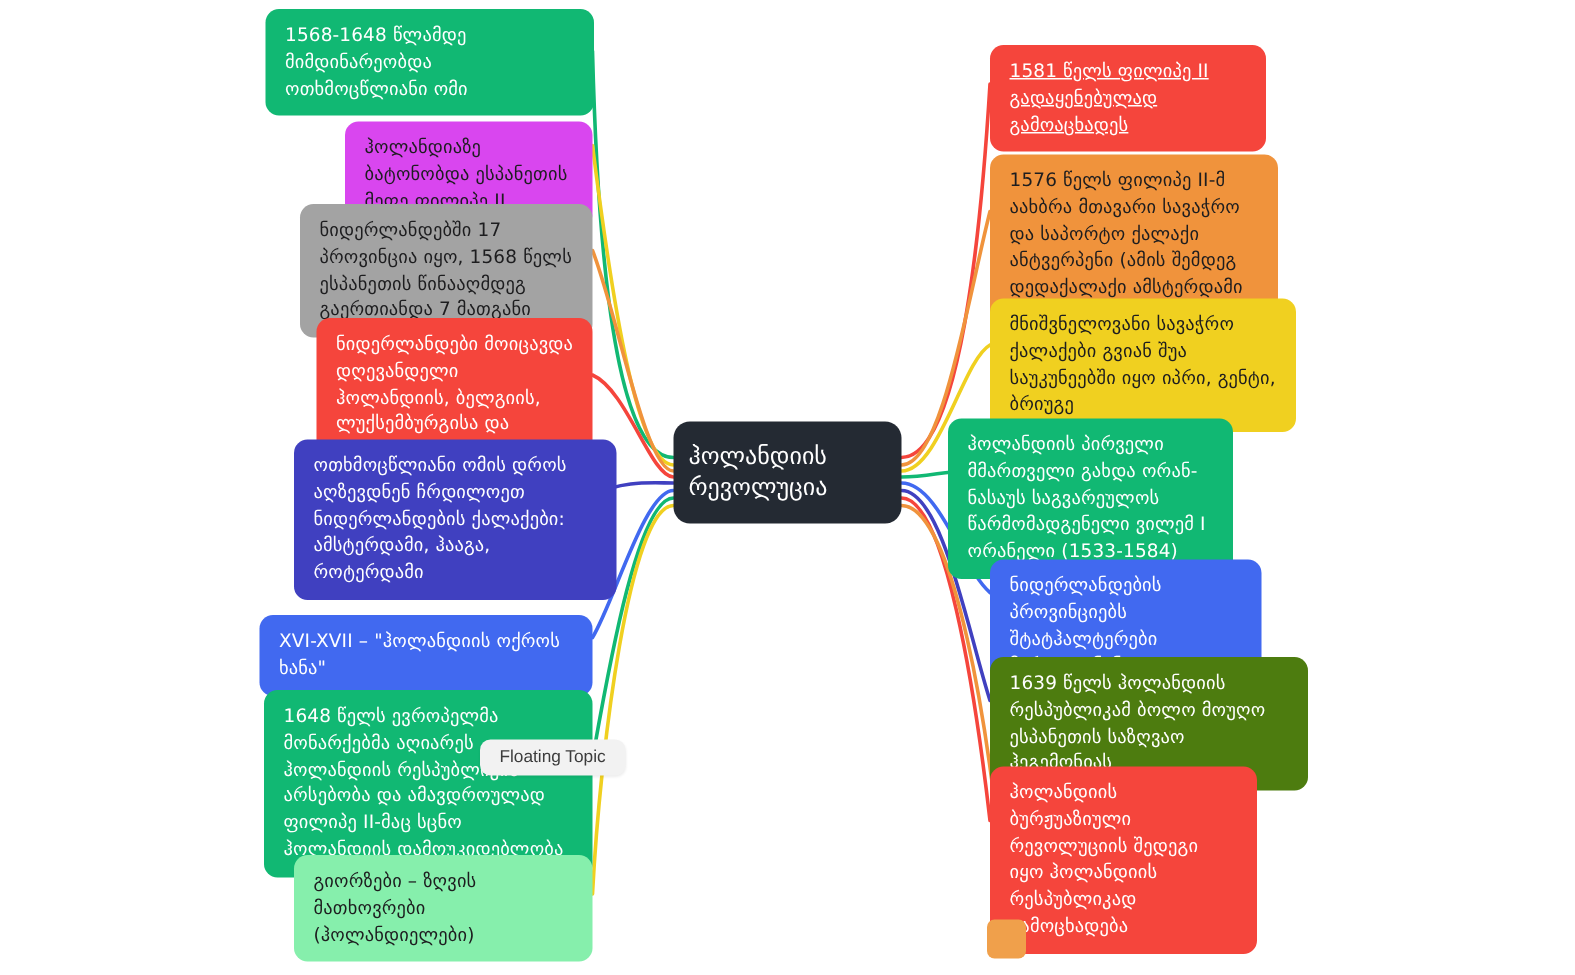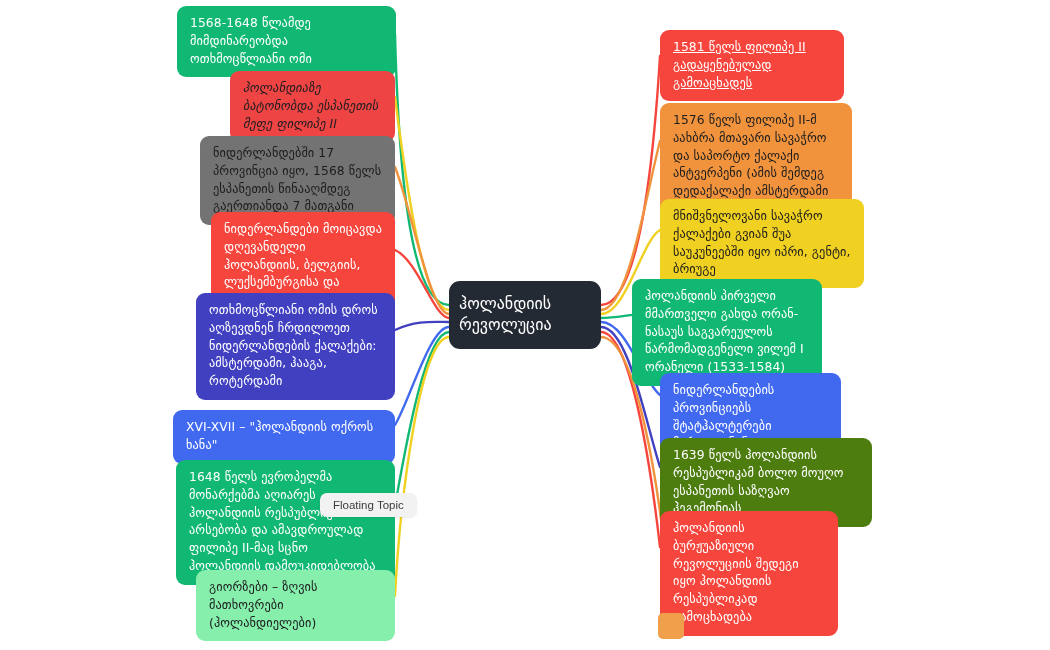--- a/index.html
+++ b/index.html
@@ -76,30 +76,30 @@
       <path d="M 601 322 C 626 322 642 380 660 395" stroke="#4169f0" stroke-width="2.4" fill="none" stroke-linecap="round"></path>
       <path d="M 601 327 C 628 327 645 420 660 467" stroke="#4040c0" stroke-width="2.4" fill="none" stroke-linecap="round"></path>
       <path d="M 601 332 C 630 332 650 460 660 547" stroke="#f5453c" stroke-width="2.4" fill="none" stroke-linecap="round"></path>
       <path d="M 601 337 C 635 337 660 480 671 613" stroke="#f0933c" stroke-width="2.4" fill="none" stroke-linecap="round"></path>
     </svg>
 
   <div id="nodes-left">
       <div class="node" style="left: 177px; top: 6px; width: 219px; min-height: 57px; background: rgb(17, 184, 115); color: rgb(255, 255, 255);">
         <span>1568-1648 წლამდე მიმდინარეობდა ოთხმოცწლიანი ომი</span>
       </div>
-      <div class="node" style="left: 230px; top: 71px; width: 165px; min-height: 52px; background: #ef4444; color: rgb(29, 29, 31); font-style: italic;">
+      <div class="node" style="left: 230px; top: 81px; width: 165px; min-height: 52px; background: #d946ef; color: rgb(29, 29, 31);">
         <span>ჰოლანდიაზე ბატონობდა ესპანეთის მეფე ფილიპე II</span>
       </div>
-      <div class="node" style="left: 200px; top: 136px; width: 195px; min-height: 63px; background: #737373; color: rgb(29, 29, 31);">
+      <div class="node" style="left: 200px; top: 136px; width: 195px; min-height: 63px; background: #a3a3a3; color: rgb(29, 29, 31);">
         <span>ნიდერლანდებში 17 პროვინცია იყო, 1568 წელს ესპანეთის წინააღმდეგ გაერთიანდა 7 მათგანი</span>
       </div>
       <div class="node" style="left: 211px; top: 212px; width: 184px; min-height: 76px; background: rgb(245, 69, 60); color: rgb(255, 255, 255);">
         <span>ნიდერლანდები მოიცავდა დღევანდელი ჰოლანდიის, ბელგიის, ლუქსემბურგისა და საფრანგეთის მცირე ნაწილს</span>
       </div>
-      <div class="node" style="left: 196px; top: 293px; width: 199px; min-height: 74px; background: rgb(64, 64, 192); color: rgb(255, 255, 255);">
+      <div class="node" style="left: 196px; top: 293px; width: 215px; min-height: 74px; background: rgb(64, 64, 192); color: rgb(255, 255, 255);">
         <span>ოთხმოცწლიანი ომის დროს აღზევდნენ ჩრდილოეთ ნიდერლანდების ქალაქები: ამსტერდამი, ჰააგა, როტერდამი</span>
       </div>
       <div class="node" style="left: 173px; top: 410px; width: 222px; min-height: 31px; background: rgb(65, 105, 240); color: rgb(255, 255, 255);">
         <span>XVI-XVII – "ჰოლანდიის ოქროს ხანა"</span>
       </div>
       <div class="node" style="left: 176px; top: 460px; width: 219px; min-height: 93px; background: rgb(17, 184, 115); color: rgb(255, 255, 255);">
         <span>1648 წელს ევროპელმა მონარქებმა აღიარეს ჰოლანდიის რესპუბლიკის არსებობა და ამავდროულად ფილიპე II-მაც სცნო ჰოლანდიის დამოუკიდებლობა</span>
       </div>
       <div class="node" style="left: 196px; top: 570px; width: 199px; min-height: 52px; background: #86efac; color: rgb(29, 29, 31);">
         <span>გიორზები – ზღვის მათხოვრები (ჰოლანდიელები)</span>

